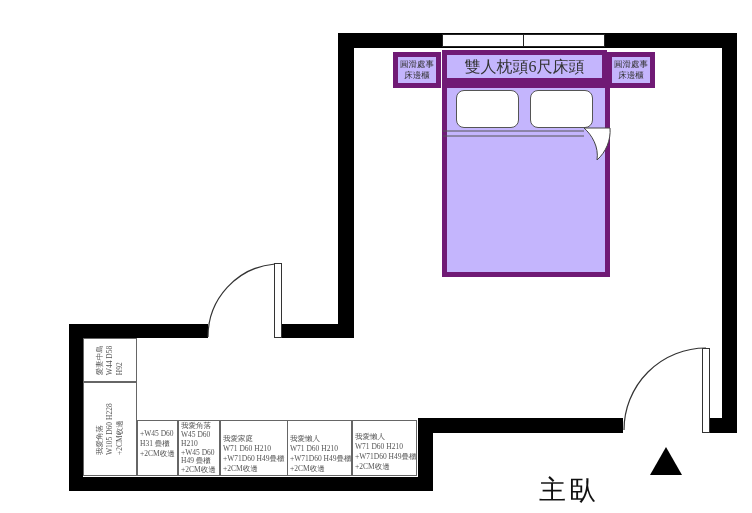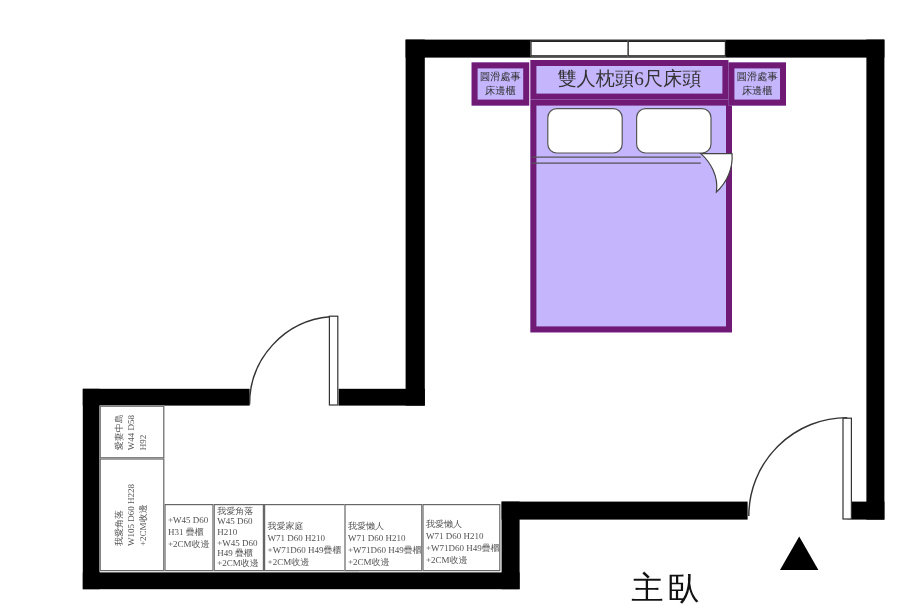--- a/index.html
+++ b/index.html
@@ -15,21 +15,21 @@
            display:flex;flex-direction:column;color:#555;font-size:7.5px;line-height:1.35;
            padding:1px 2px;overflow:hidden;}
   .cellbox span{white-space:nowrap;}
   .rotwrap{position:absolute;display:flex;align-items:center;justify-content:center;
            background:#fff;border:1px solid #666;box-sizing:border-box;}
   .rot{transform:rotate(-90deg);color:#555;font-size:7.5px;line-height:1.35;white-space:nowrap;text-align:left;}
   .pillow{position:absolute;background:#fff;border:1px solid #555;border-radius:8px;box-sizing:border-box;}
   .doorleaf{position:absolute;background:#fff;border:1px solid #333;box-sizing:border-box;}
   .winpane{position:absolute;background:#fff;border:1px solid #222;box-sizing:border-box;}
   #svg-overlay{position:absolute;left:0;top:0;pointer-events:none;}
-  #room-label{position:absolute;font-size:27px;color:#111;letter-spacing:3px;}
+  #room-label{position:absolute;font-size:27px;color:#111;letter-spacing:3px;margin-left:13px;}
   #entry-triangle{position:absolute;width:0;height:0;
       border-left:16px solid transparent;border-right:16px solid transparent;
       border-bottom:28px solid #000;}
 </style>
 </head>
 <body>
 
 <div id="canvas">
 
   <div class="wall" style="left:338px;top:33px;width:399px;height:15px;"></div>

